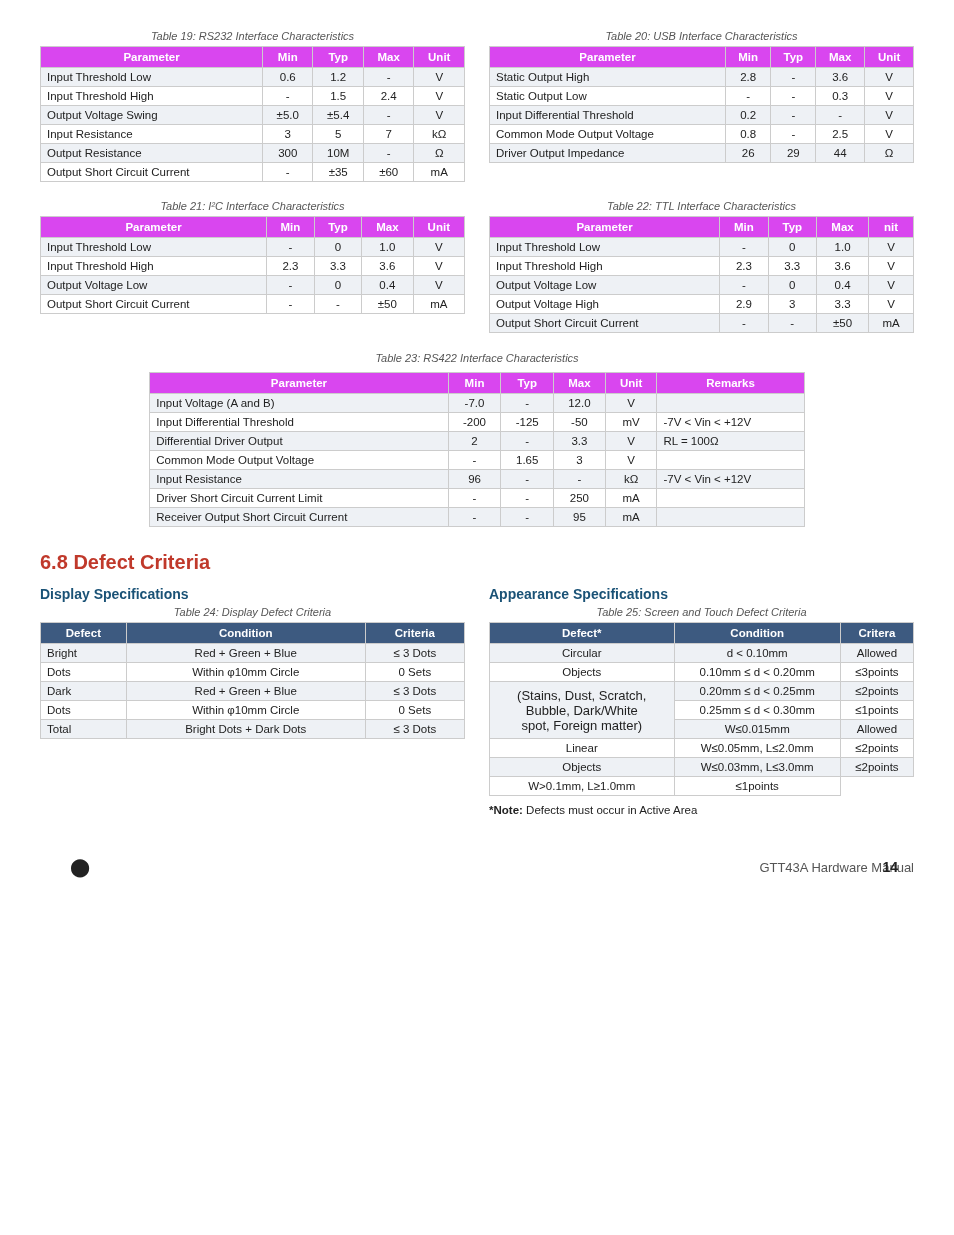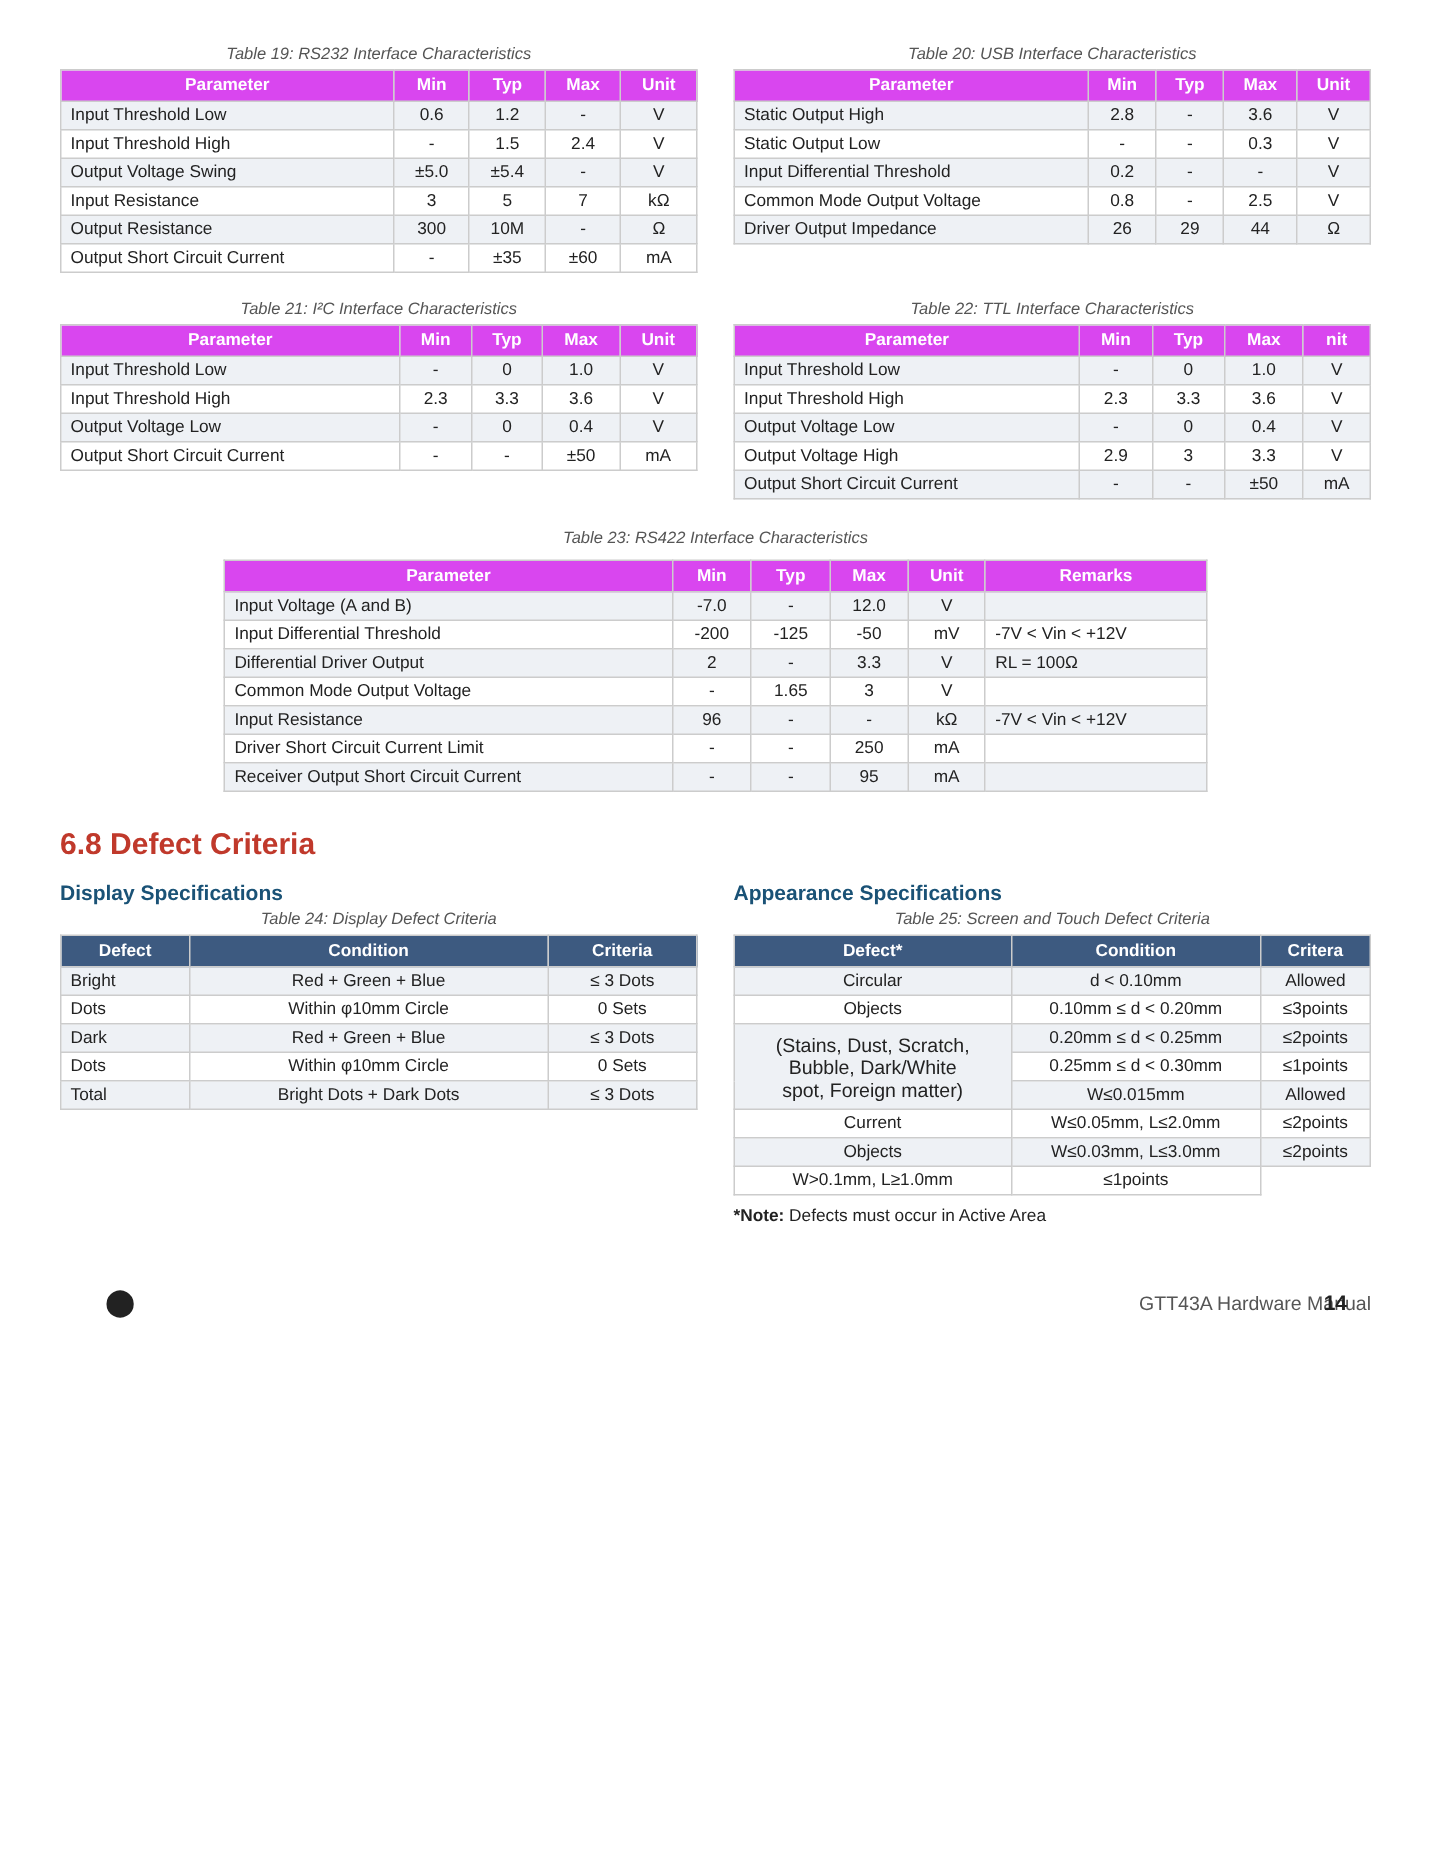--- a/index.html
+++ b/index.html
@@ -478,21 +478,21 @@
             </tr>
             <tr>
               <td>0.25mm ≤ d &lt; 0.30mm</td>
               <td>≤1points</td>
             </tr>
             <tr>
               <td>W≤0.015mm</td>
               <td>Allowed</td>
             </tr>
             <tr>
-              <td>Current</td>
+              <td>Linear</td>
               <td>W≤0.05mm, L≤2.0mm</td>
               <td>≤2points</td>
             </tr>
             <tr>
               <td>Objects</td>
               <td>W≤0.03mm, L≤3.0mm</td>
               <td>≤2points</td>
             </tr>
             <tr>
               <td>W&gt;0.1mm, L≥1.0mm</td>

